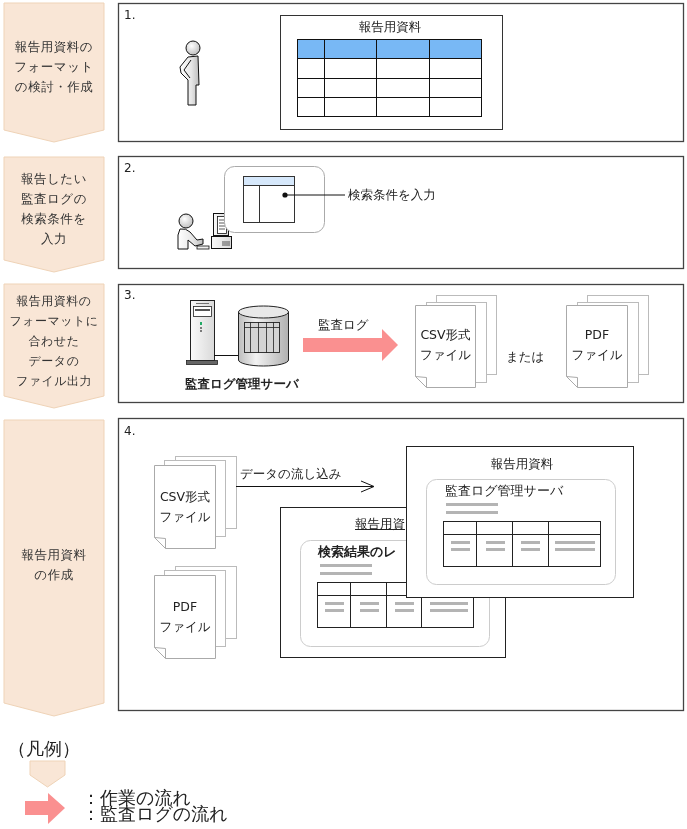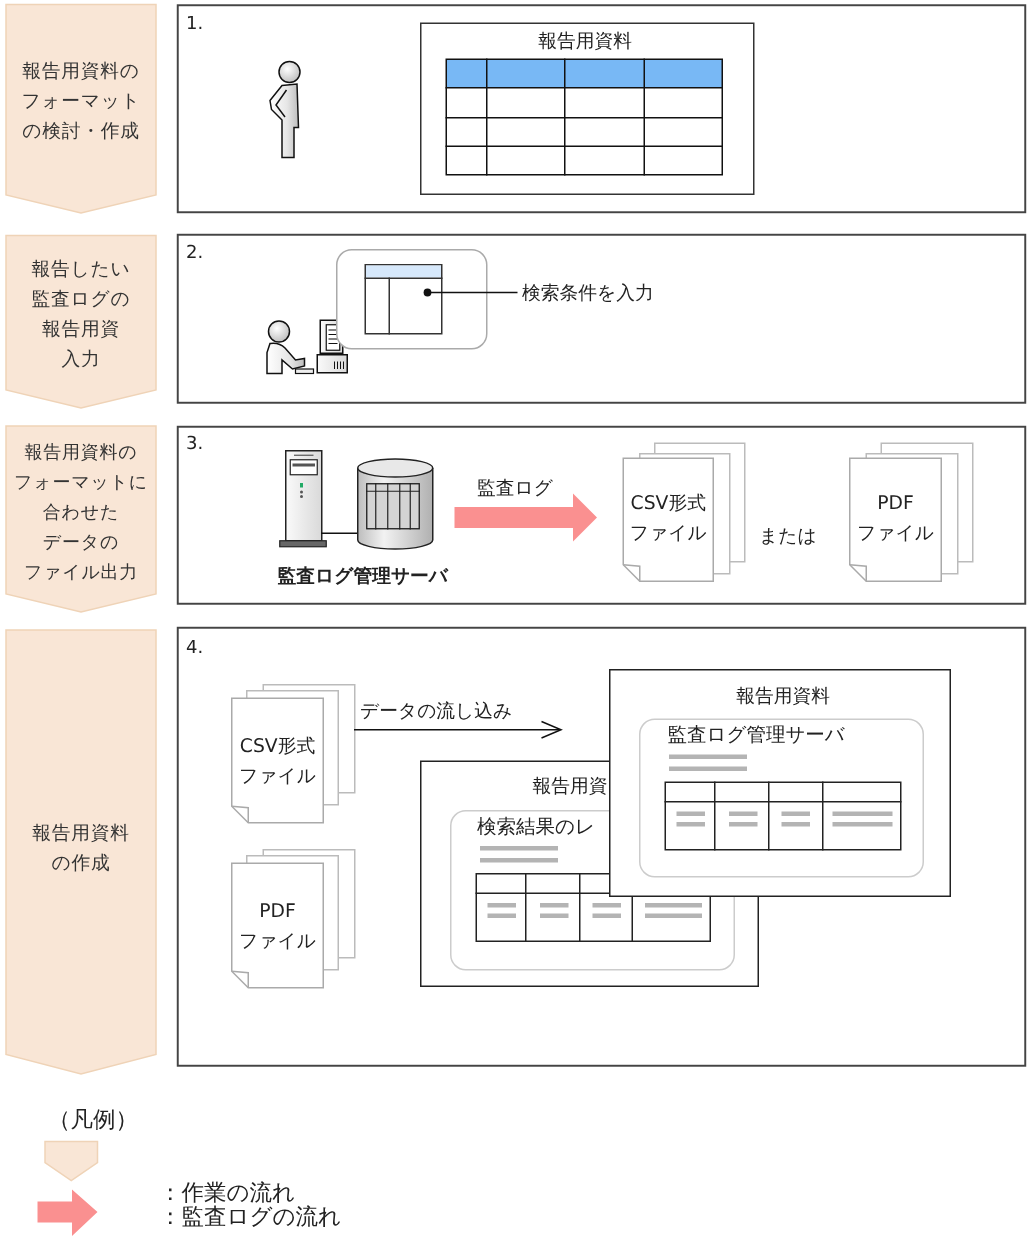--- a/index.html
+++ b/index.html
@@ -7,21 +7,21 @@
   body { position: relative; font-family: "DejaVu Sans", "Liberation Sans", sans-serif; color: #222; }
   svg { position: absolute; left: 0; top: 0; }
   .step-label {
     position: absolute; left: 4px; width: 100px;
     display: flex; align-items: center; justify-content: center;
     text-align: center; font-size: 12.5px; line-height: 20px; color: #333;
     white-space: pre-line; letter-spacing: 0.5px;
   }
   .panel-num { position: absolute; font-size: 12px; color: #222; }
   .txt { position: absolute; font-size: 12.5px; color: #222; white-space: pre-line; text-align: center; line-height: 20px; }
-  .legend-txt { position: absolute; font-size: 15px; color: #222; margin-left: 24px; }
+  .legend-txt { position: absolute; font-size: 18px; color: #222; }
 </style>
 </head>
 <body>
 
 <svg width="687" height="829" viewBox="0 0 687 829">
   <defs>
     <linearGradient id="personGrad" x1="0" x2="1" y1="0" y2="0">
       <stop offset="0" stop-color="#ffffff"></stop>
       <stop offset="0.6" stop-color="#e6e6e6"></stop>
       <stop offset="1" stop-color="#bdbdbd"></stop>
@@ -199,21 +199,21 @@
 
   <polygon points="30,761 65,761 65,775 47.5,787 30,775" fill="#f9e6d6" stroke="#efd3b7" stroke-width="1"></polygon>
   <polygon points="25,801 48,801 48,793 65,808 48,824 48,815 25,815" fill="#fa9090"></polygon>
 </svg>
 
 <div class="step-label" style="top:3px;height:128px;">報告用資料の
 フォーマット
 の検討・作成</div>
 <div class="step-label" style="top:157px;height:104px;">報告したい
 監査ログの
-報告用資
+検索条件を
 入力</div>
 <div class="step-label" style="top:286px;height:110px;font-size:12px;">報告用資料の
 フォーマットに
 合わせた
 データの
 ファイル出力</div>
 <div class="step-label" style="top:420px;height:290px;">報告用資料
 の作成</div>
 
 <div class="panel-num" style="left:124px;top:8px;">1.</div>
@@ -231,20 +231,20 @@
 ファイル</div>
 <div class="txt" style="left:506px;top:334px;margin-top:13px;">または</div>
 <div class="txt" style="left:566px;top:325px;width:62px;">PDF
 ファイル</div>
 
 <div class="txt" style="left:154px;top:487px;width:62px;">CSV形式
 ファイル</div>
 <div class="txt" style="left:154px;top:597px;width:62px;">PDF
 ファイル</div>
 <div class="txt" style="left:240px;top:464px;">データの流し込み</div>
-<div class="txt" style="left:355px;top:514px;">報告用資</div>
-<div class="txt" style="left:318px;top:542px;font-size:13px;">検索結果のレ</div>
+<div class="txt" style="left:355px;top:514px;text-decoration:underline;">報告用資</div>
+<div class="txt" style="left:318px;top:542px;font-size:13px;font-weight:bold;">検索結果のレ</div>
 <div class="txt" style="left:482px;top:454px;width:80px;">報告用資料</div>
 <div class="txt" style="left:445px;top:481px;font-size:13px;">監査ログ管理サーバ</div>
 
 <div class="legend-txt" style="left:8px;top:737px;">（凡例）</div>
 <div class="legend-txt" style="left:82px;top:786px;">：作業の流れ</div>
 <div class="legend-txt" style="left:82px;top:802px;">：監査ログの流れ</div>
 
 </body></html>

